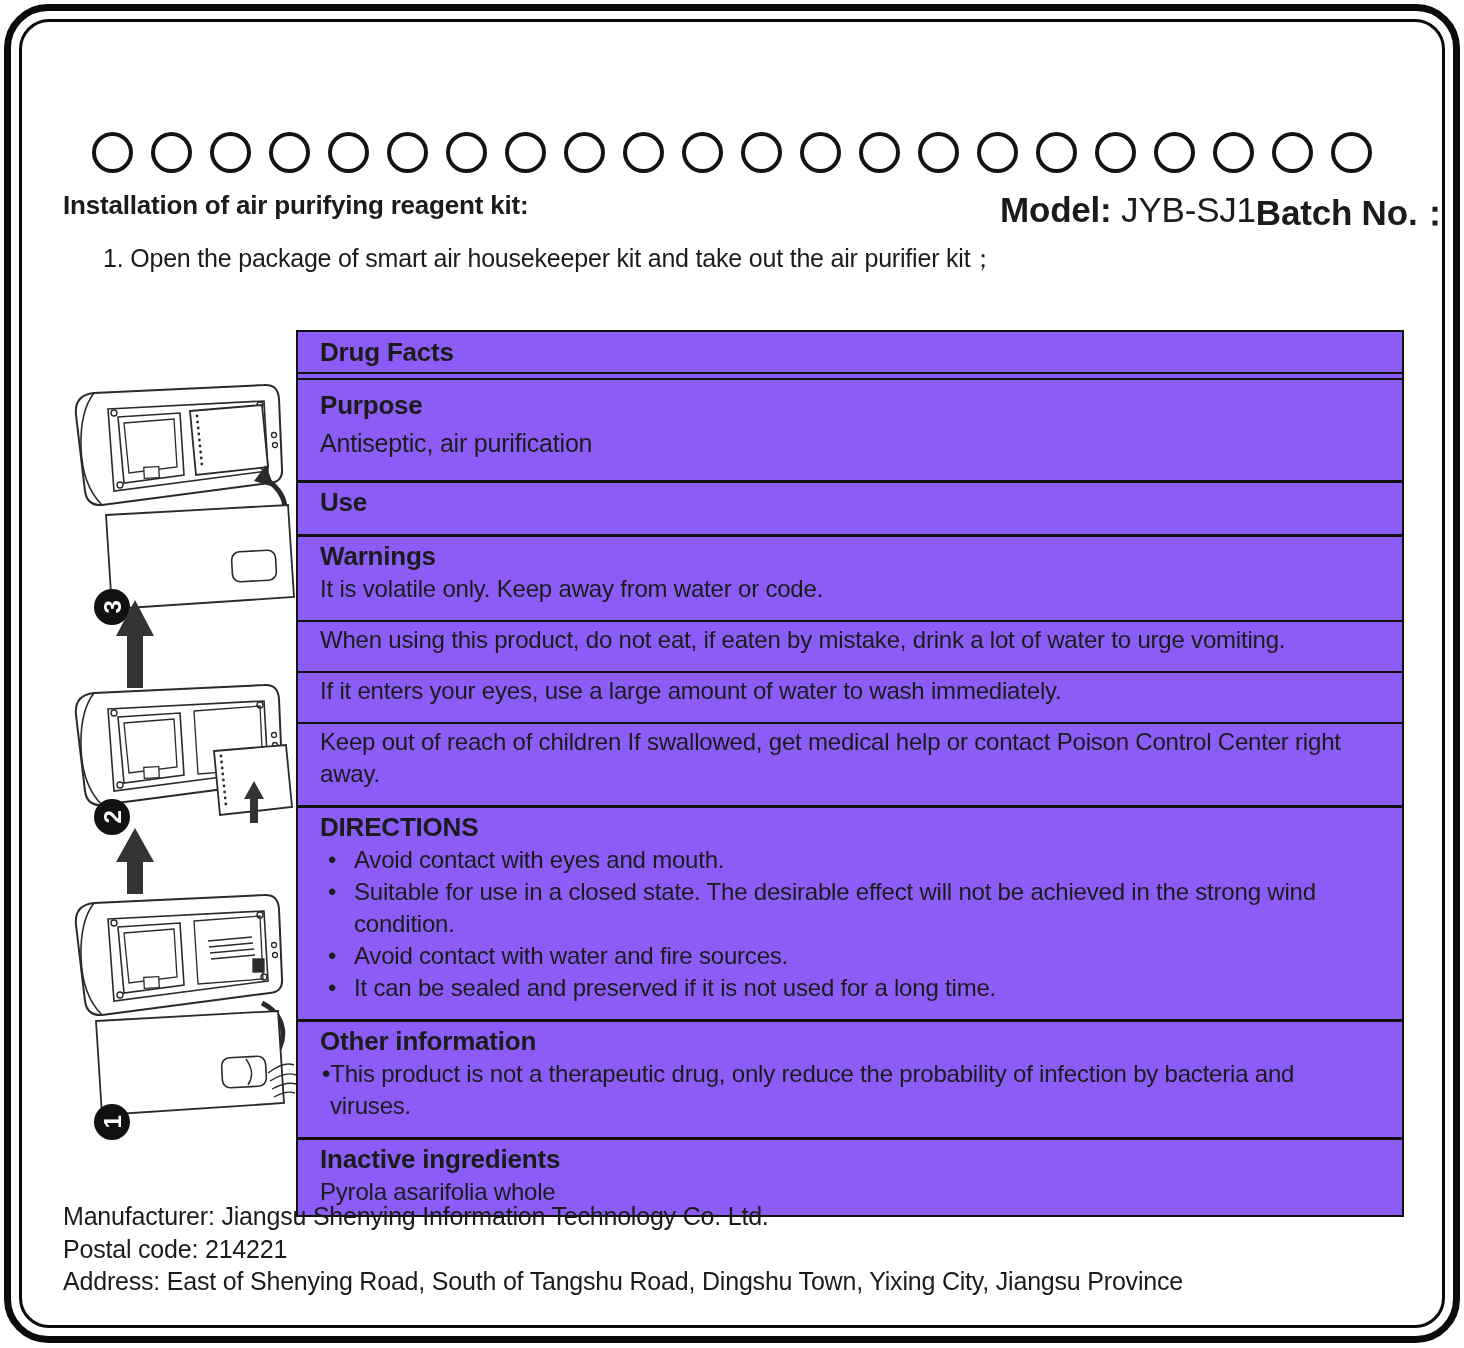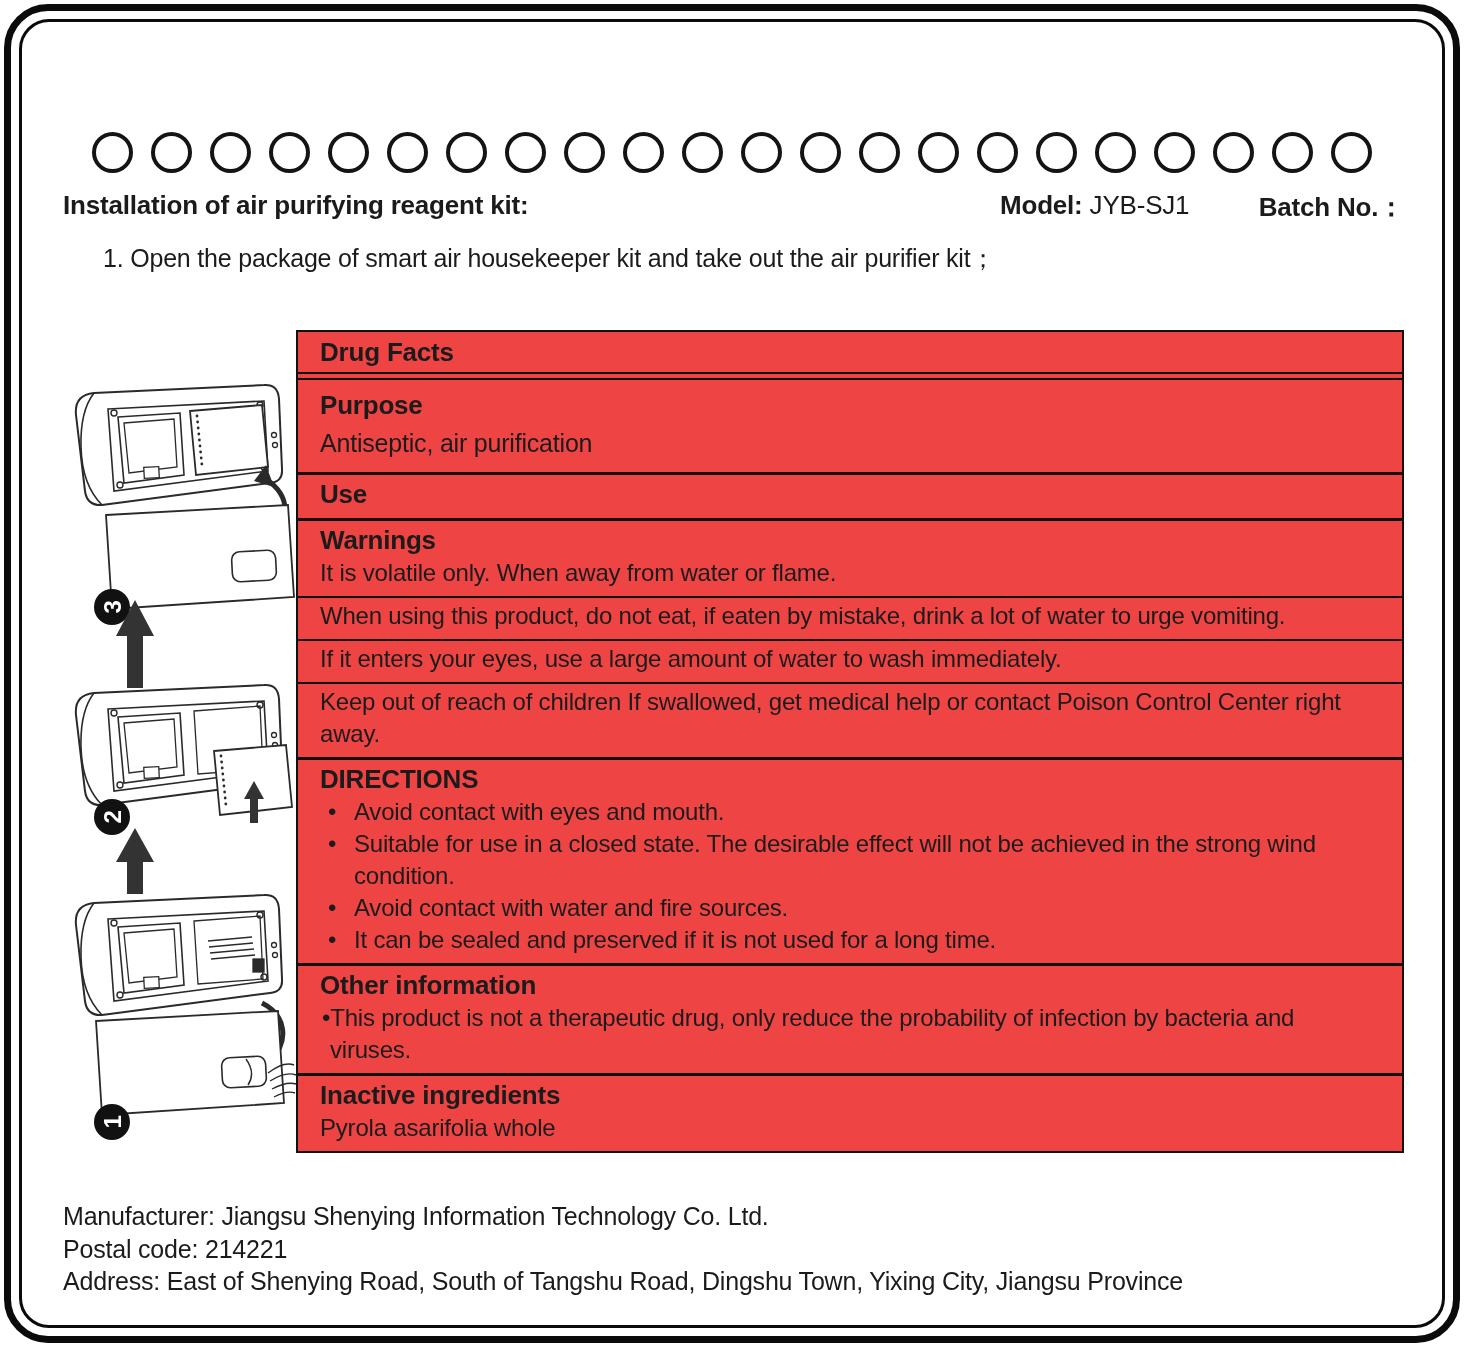--- a/index.html
+++ b/index.html
@@ -14,32 +14,32 @@
     border:3px solid #0b0b0b;border-radius:30px;}
 
   
   .perforations{position:absolute;left:92px;top:132px;width:1280px;
     display:flex;justify-content:space-between;}
   .perf{width:41px;height:41px;border:4.5px solid #141414;border-radius:50%;
     box-sizing:border-box;background:#fff;}
 
   
   .title{position:absolute;left:63px;top:190px;font-size:26px;font-weight:bold;}
-  .model-batch{position:absolute;left:1000px;top:190px;width:404px;font-size:26px;
+  .model-batch{position:absolute;left:1000px;top:190px;width:404px;font-size:35px;
     display:flex;justify-content:space-between;white-space:nowrap;}
   .lbl{font-weight:bold;}
   .model-val{font-weight:normal;}
 
   
   .instructions{position:absolute;left:103px;top:238px;font-size:25px;line-height:40px;}
 
   
   .dftable{position:absolute;left:296px;top:330px;width:1108px;box-sizing:border-box;
-    border:2.5px solid #111;background:#ef4444;font-size:24px;line-height:32px;}
-  .dfrow{padding:2px 24px 7px 22px;}
+    border:2.5px solid #111;background:#8b5cf6;font-size:24px;line-height:32px;}
+  .dfrow{padding:2px 24px 7px 22px;margin-top:8px;}
   .dfrow.minor{border-top:2px solid #111;}
   .dfrow.section{border-top:3px solid #111;}
   .df-head{font-size:26px;font-weight:bold;line-height:34px;padding:3px 20px 3px 22px;}
   .double-sep{height:4px;border-top:2.5px solid #111;border-bottom:2.5px solid #111;}
   .sec-title{font-size:26px;font-weight:bold;line-height:34px;display:block;}
   .two-col{display:grid;grid-template-columns:728px 1fr;padding:6px 20px 10px 22px;}
   .two-col .cell-label{font-size:26px;font-weight:bold;line-height:38px;display:block;}
   .two-col .cell-value{font-size:25px;line-height:38px;display:block;}
   .dir-item{display:flex;}
   .dir-item .bullet-icon{width:26px;padding-left:8px;flex:none;}
@@ -189,21 +189,21 @@
       <span class="cell-value">Antiseptic, air purification</span>
     </div>
   </div>
 
   <div class="dfrow section">
     <span class="sec-title">Use</span>
   </div>
 
   <div class="dfrow section">
     <span class="sec-title">Warnings</span>
-    <span>It is volatile only. When away from water or flame.</span>
+    <span>It is volatile only. Keep away from water or code.</span>
   </div>
 
   <div class="dfrow minor">
     <span>When using this product, do not eat, if eaten by mistake, drink a lot of water to urge vomiting.</span>
   </div>
   <div class="dfrow minor">
     <span>If it enters your eyes, use a large amount of water to wash immediately.</span>
   </div>
   <div class="dfrow minor">
     <span>Keep out of reach of children If swallowed, get medical help or contact Poison Control Center right away.</span>

